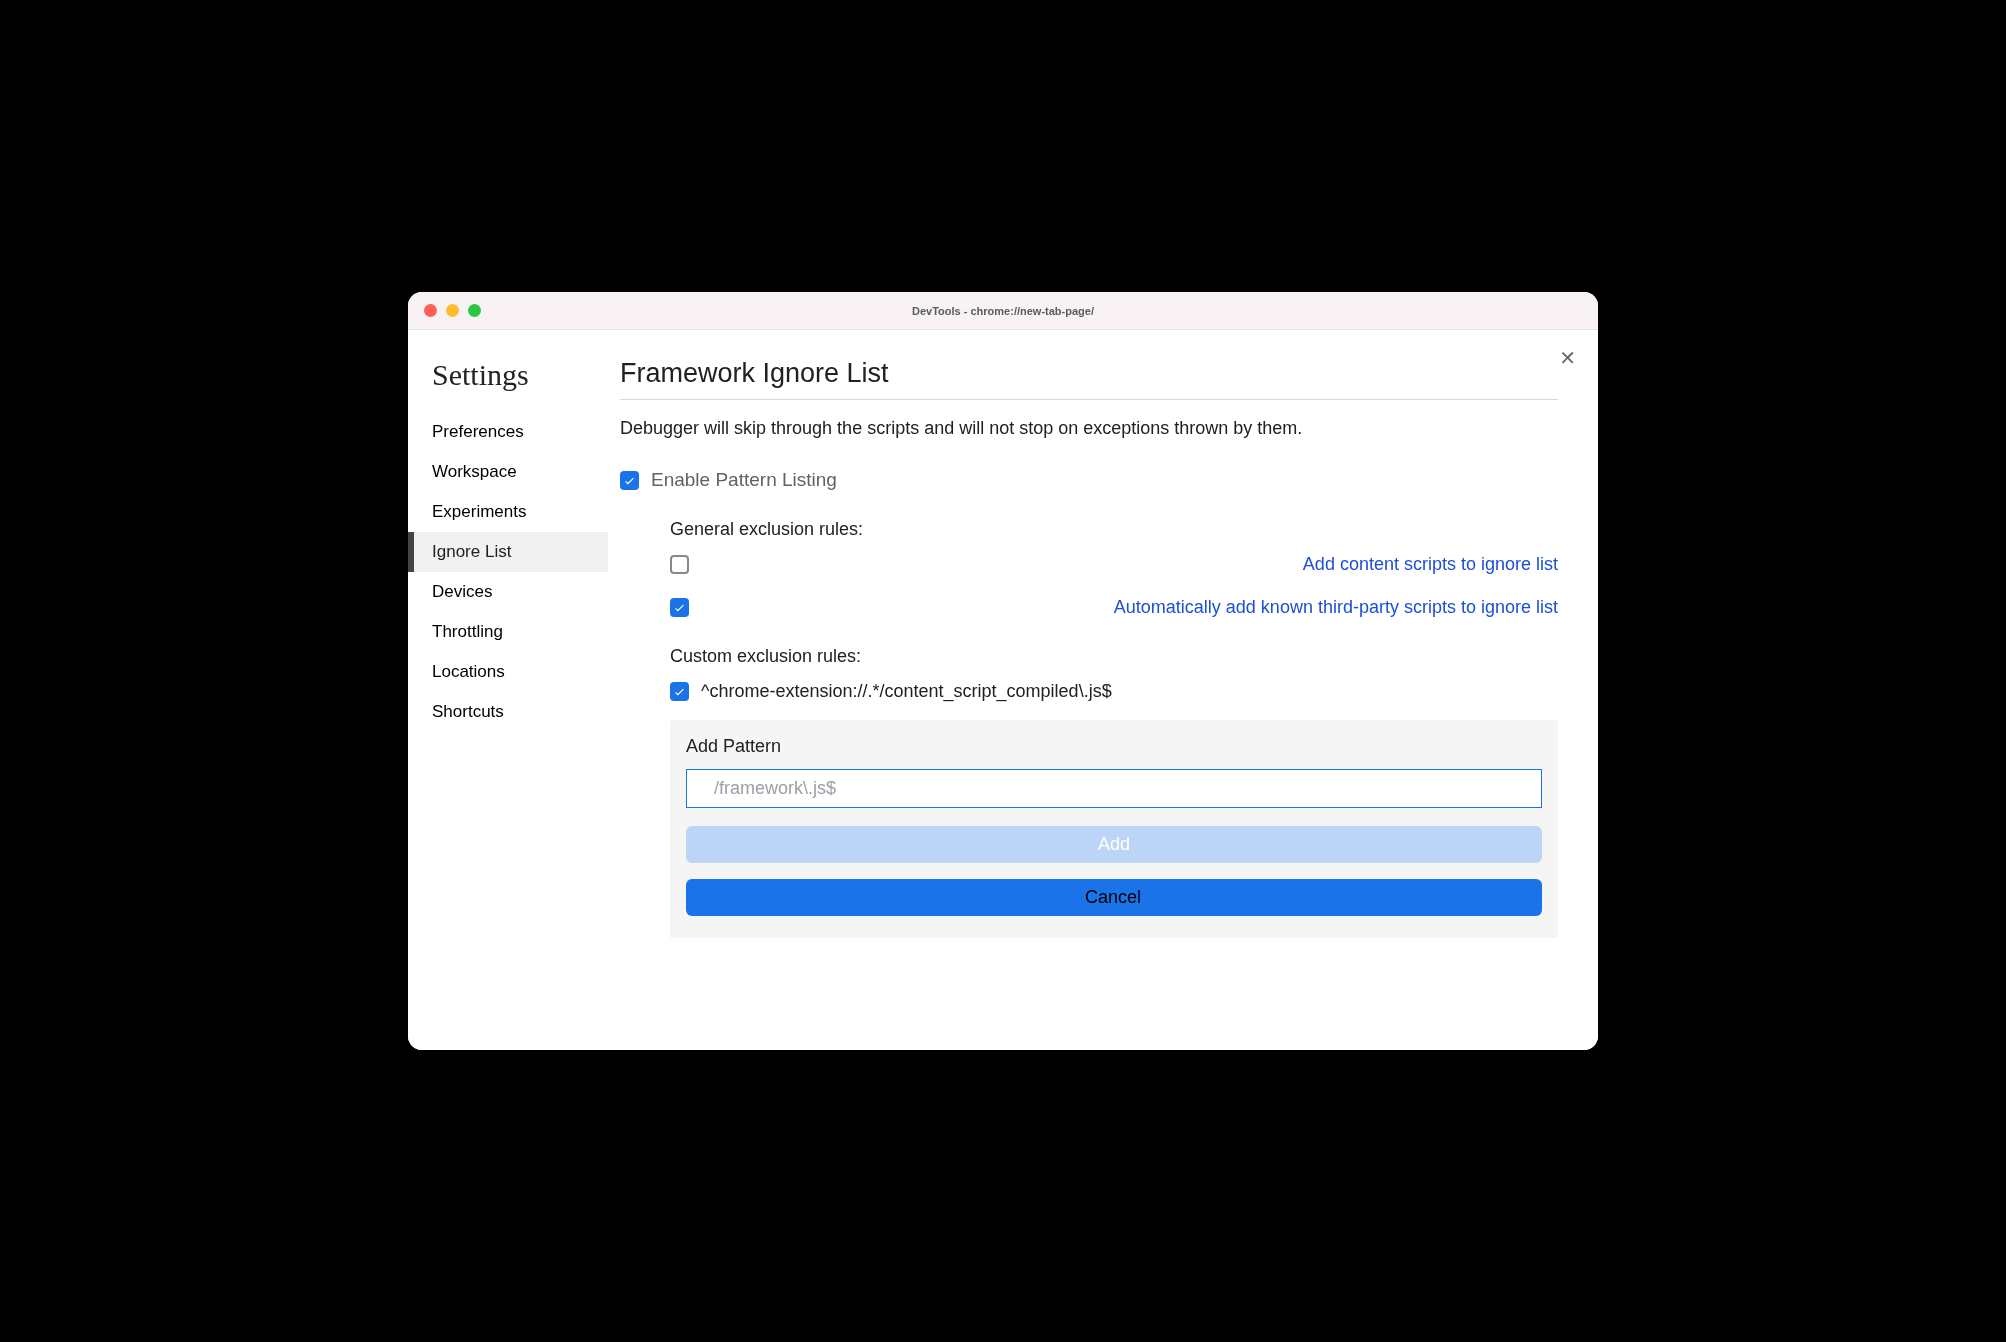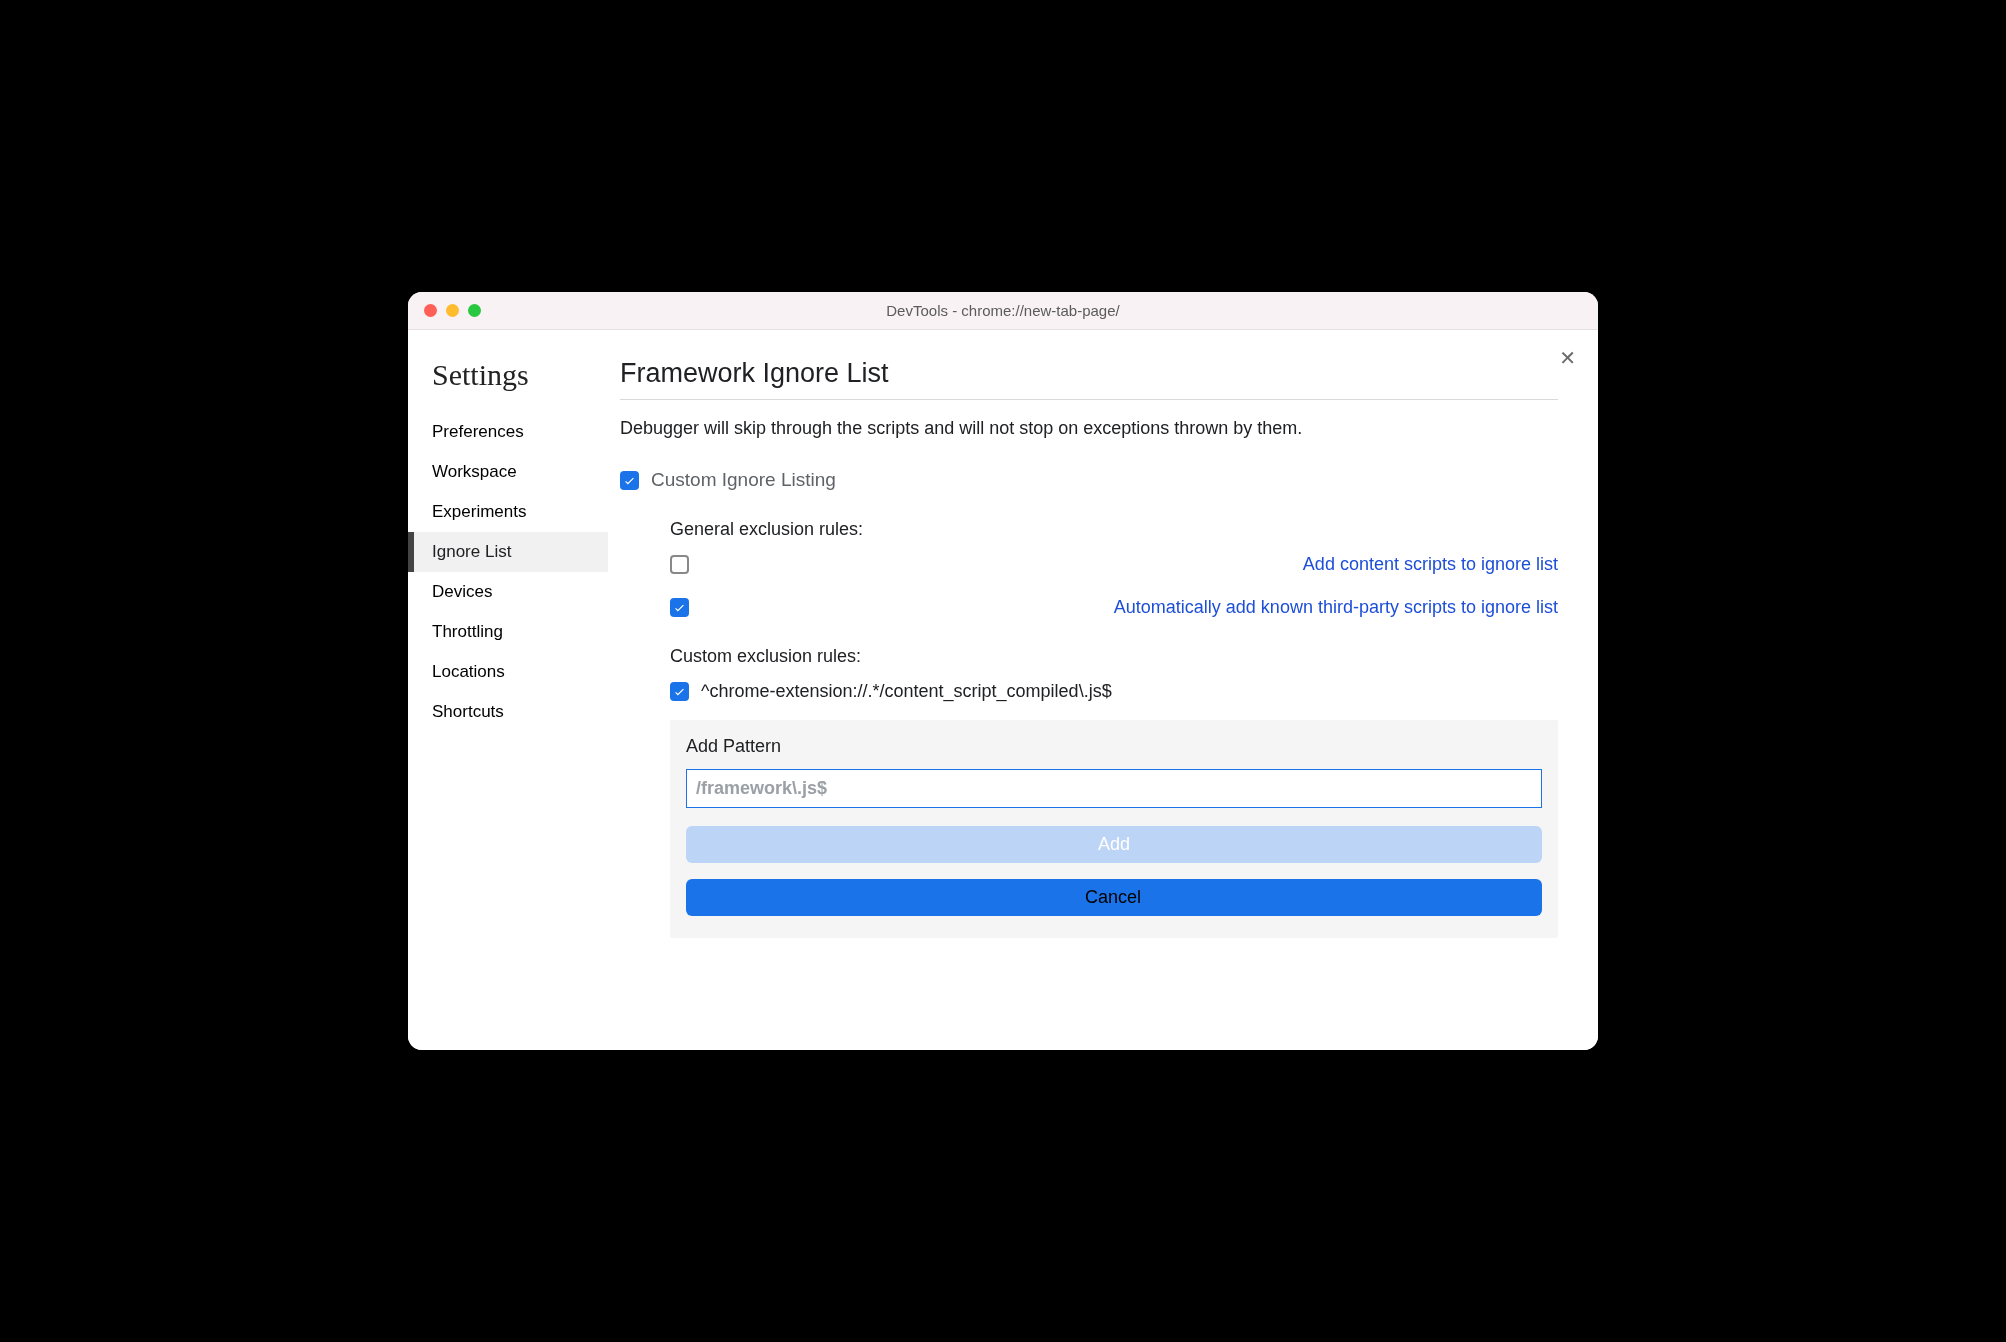--- a/index.html
+++ b/index.html
@@ -34,22 +34,22 @@
   .dot {
     width: 13px; height: 13px; border-radius: 50%;
   }
   .dot.red { background: #ff5f57; }
   .dot.yellow { background: #febc2e; }
   .dot.green { background: #28c840; }
   .titlebar-title {
     position: absolute;
     left: 0; right: 0;
     text-align: center;
-    font-size: 15px;
-    font-weight: 400;
+    font-size: 11px;
+    font-weight: 700;
     color: #5b5b5b;
     pointer-events: none;
   }
   .body-area {
     display: flex;
     min-height: 720px;
     position: relative;
     background: #fff;
   }
   .close-x {
@@ -158,27 +158,26 @@
     margin-top: 18px;
   }
   .pattern-panel .panel-title {
     font-size: 18px;
     color: #202124;
     margin-bottom: 12px;
   }
   .pattern-input {
     width: 100%;
     font-size: 18px;
-    padding: 8px 9px;
+    padding: 8px 27px;
     border: 1.5px solid #1a73e8;
     outline: none;
     background: #fff;
     color: #333;
     margin-bottom: 18px;
-    font-weight: bold;
   }
   .pattern-input::placeholder { color: #9aa0a6; }
   .btn-row { display: flex; gap: 16px; flex-direction: column; }
   .btn {
     font-size: 18px;
     padding: 8px 22px;
     border: none;
     border-radius: 6px;
     cursor: pointer;
     font-weight: 500;
@@ -237,21 +236,21 @@
       <h2>Framework Ignore List</h2>
       <hr class="hr">
       <p class="desc">Debugger will skip through the scripts and will not stop on exceptions thrown by them.</p>
 
       <div class="check-row">
         <span class="chk checked">
           <svg viewBox="0 0 24 24">
               <path fill="#fff" d="M9 16.2l-3.5-3.5L4 14.2 9 19.2 20 8.2 18.5 6.7z"></path>
             </svg>
         </span>
-        <span>Custom Ignore Listing</span>
+        <span>Enable Pattern Listing</span>
       </div>
 
       <div class="indent">
         <div class="section-label">General exclusion rules:</div>
         <div id="general-rules">
             <div class="check-row sub" style="margin-bottom: 22px;">
               <span class="chk unchecked"></span>
               <span>Add content scripts to ignore list</span>
             </div>
             <div class="check-row sub" style="margin-bottom: 22px;">

